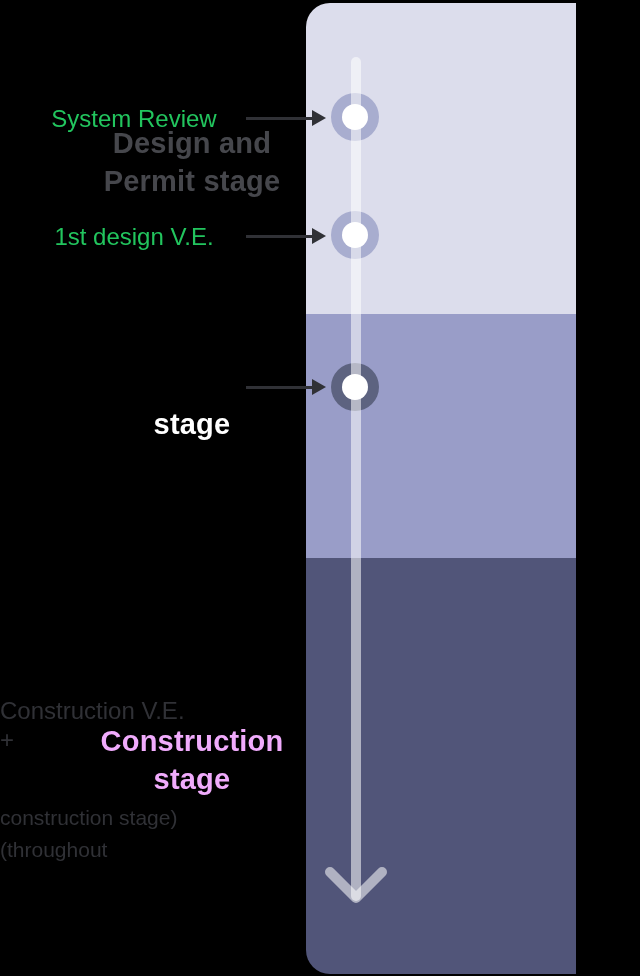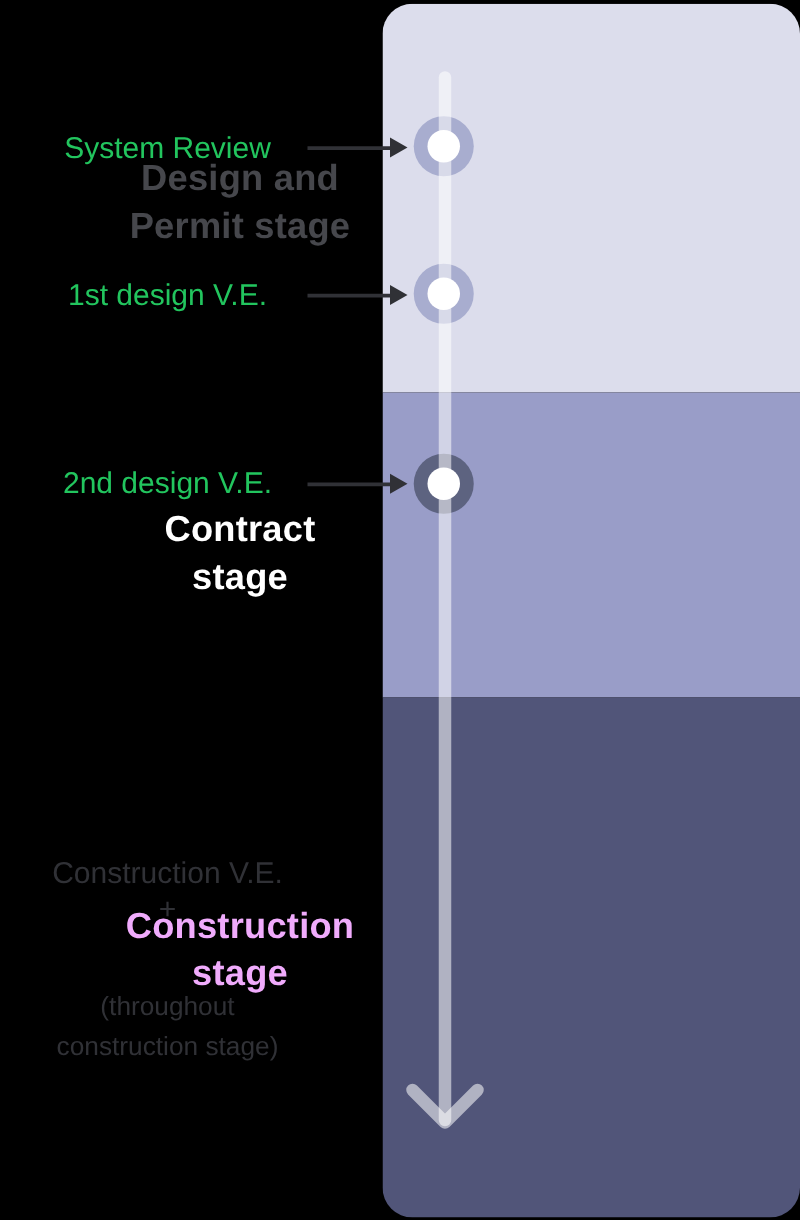--- a/index.html
+++ b/index.html
@@ -3,21 +3,21 @@
 <meta charset="utf-8">
 <style>
   html, body {
     margin: 0;
     padding: 0;
     background: #000000;
     font-family: "Liberation Sans", sans-serif;
   }
   .canvas {
     position: relative;
-    width: 640px;
+    width: 576px;
     height: 976px;
     background: #000000;
     overflow: hidden;
   }
 
   
   .stage-column {
     position: absolute;
     left: 306px;
     top: 3px;
@@ -94,23 +94,23 @@
     z-index: 1;
   }
   .label-1 { top: 104px; }
   .label-2 { top: 222px; }
   .label-3 { top: 372px; }
 
   .construction-note {
     position: absolute;
     left: 0;
     width: 268px;
-    text-align: center;
     color: #303136;
     z-index: 1;
+    margin-top: 12px;
   }
   .note-main { top: 684px; font-size: 24px; line-height: 29px; }
   .note-main span { display: block; }
   .note-sub  { top: 790px; font-size: 21px; line-height: 32px; }
   .note-sub span { display: block; }
 
   
   .pointer-arrow {
     position: absolute;
     left: 246px;
@@ -149,21 +149,20 @@
     <div class="stage stage-design-permit" style="background: rgb(220, 221, 236);"></div>
     <div class="stage stage-contract" style="background: rgb(153, 157, 200);"></div>
     <div class="stage stage-construction" style="background: rgb(81, 85, 121);"></div>
   </div>
 
   <div class="stage-title title-design-permit">
     <span>Design and</span>
     <span>Permit stage</span>
   </div>
   <div class="stage-title title-contract">
-    <span>Contract</span>
     <span>stage</span>
   </div>
   <div class="stage-title title-construction">
     <span>Construction</span>
     <span>stage</span>
   </div>
 
   <div class="milestone-ring ring-1" style="background: rgb(168, 173, 207);"></div>
   <div class="milestone-ring ring-2" style="background: rgb(168, 173, 207);"></div>
   <div class="milestone-ring ring-3" style="background: rgb(93, 99, 128);"></div>
@@ -172,29 +171,28 @@
     <line x1="356" y1="62" x2="356" y2="896" stroke-width="10" stroke-linecap="round" fill="none" style="stroke: rgba(255, 255, 255, 0.55);"></line>
     <polyline points="330,872 356,898 382,872" fill="none" stroke-width="10" stroke-linecap="round" stroke-linejoin="round" style="stroke: rgba(255, 255, 255, 0.55);"></polyline>
   </svg>
 
   <div class="milestone-core core-1"></div>
   <div class="milestone-core core-2"></div>
   <div class="milestone-core core-3"></div>
 
   <div class="side-label label-1">System Review</div>
   <div class="side-label label-2">1st design V.E.</div>
-  <div class="side-label label-3">2nd design V.E.</div>
 
   <div class="construction-note note-main">
     <span>Construction V.E.</span>
     <span>+</span>
   </div>
   <div class="construction-note note-sub">
+    <span>construction stage)</span>
     <span>(throughout</span>
-    <span>construction stage)</span>
   </div>
 
   <div class="pointer-arrow arrow-1">
     <div class="shaft"></div>
     <div class="head"></div>
   </div>
   <div class="pointer-arrow arrow-2">
     <div class="shaft"></div>
     <div class="head"></div>
   </div>

